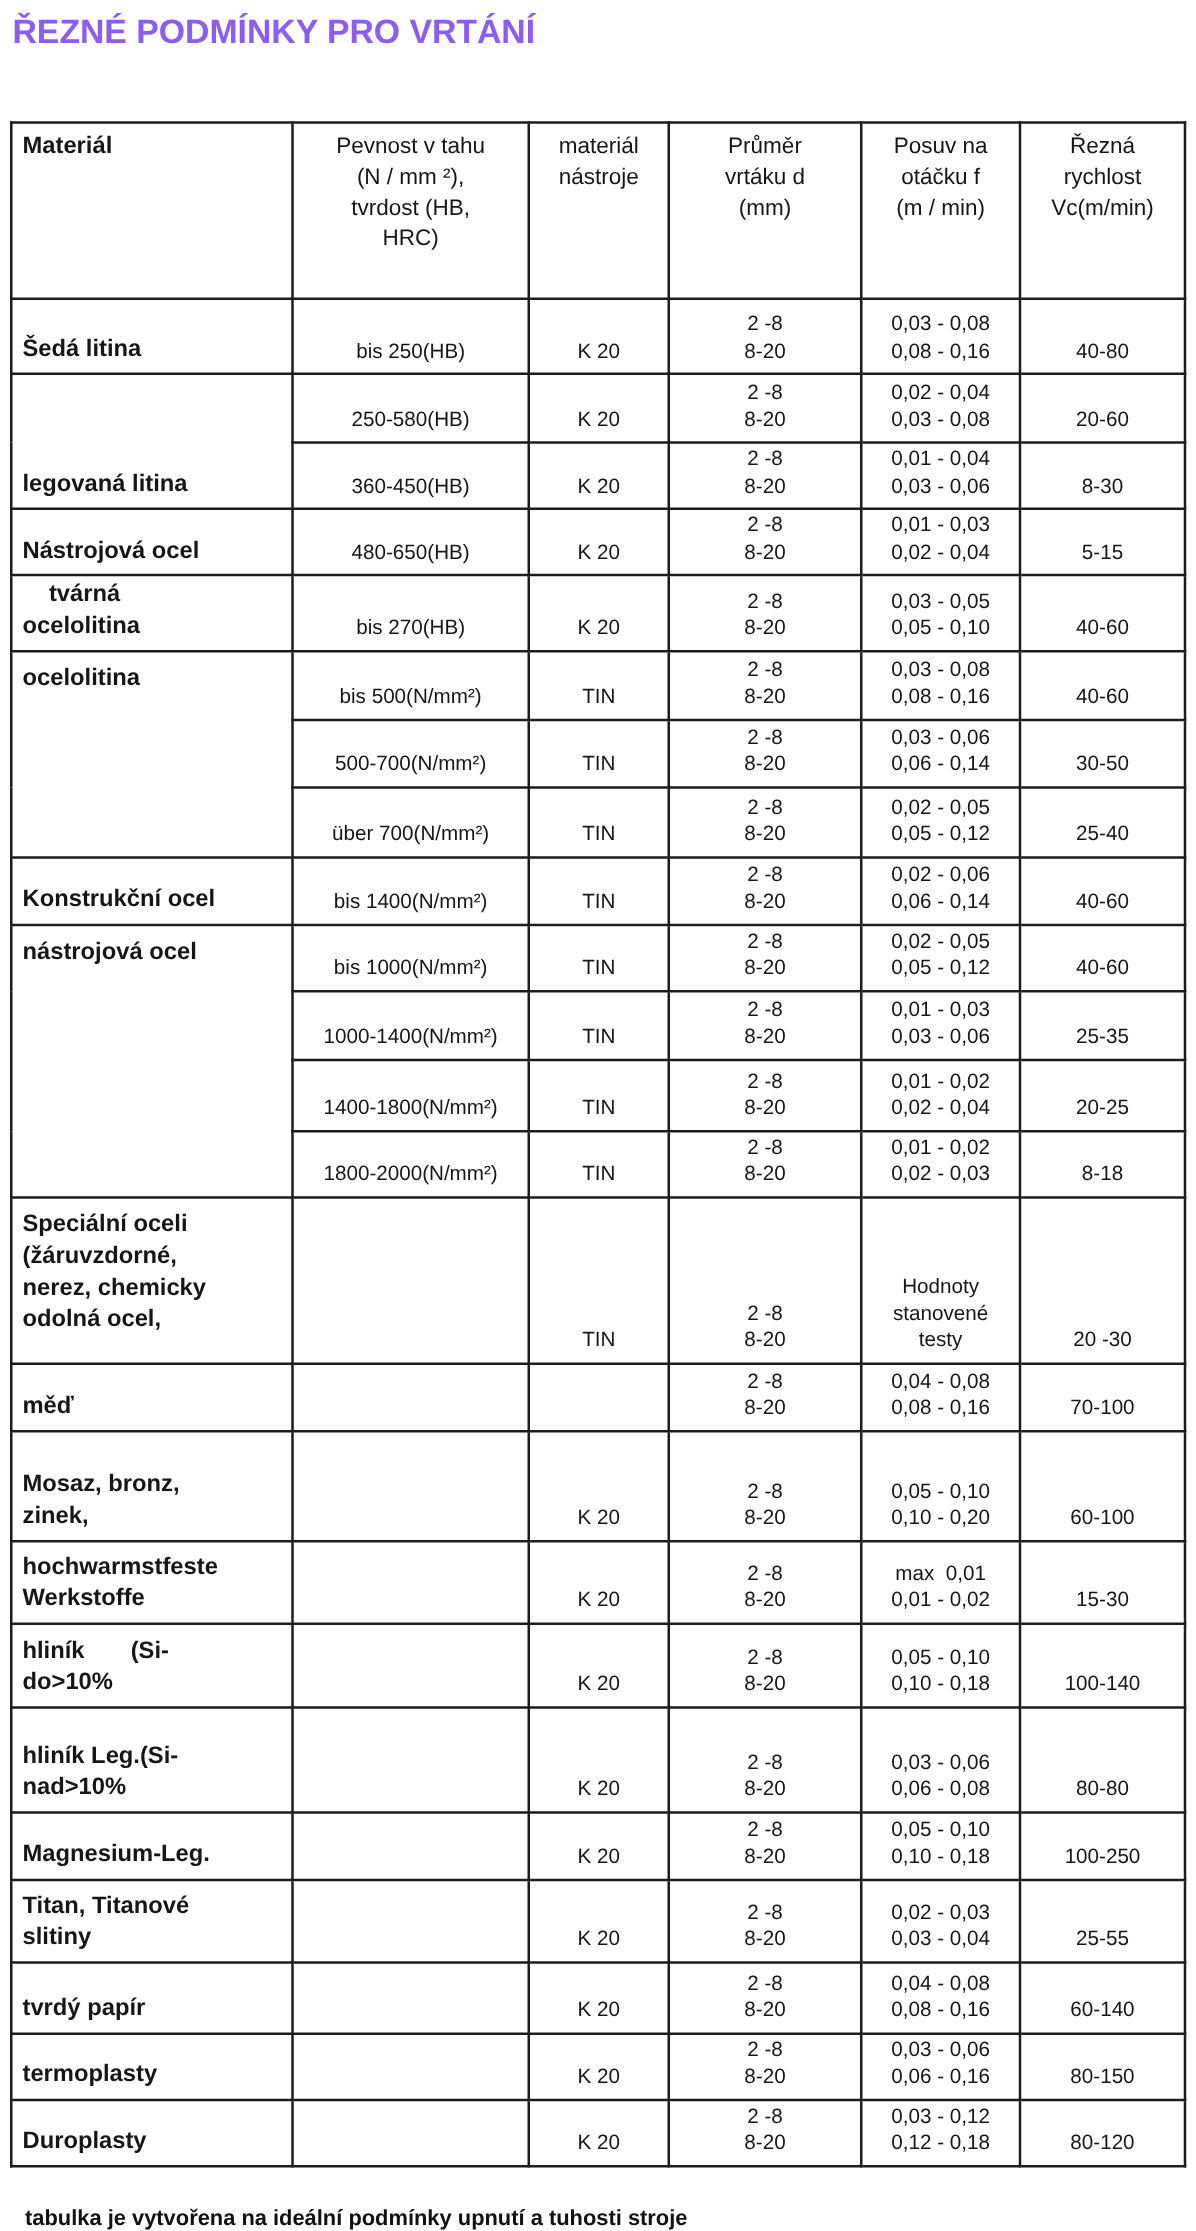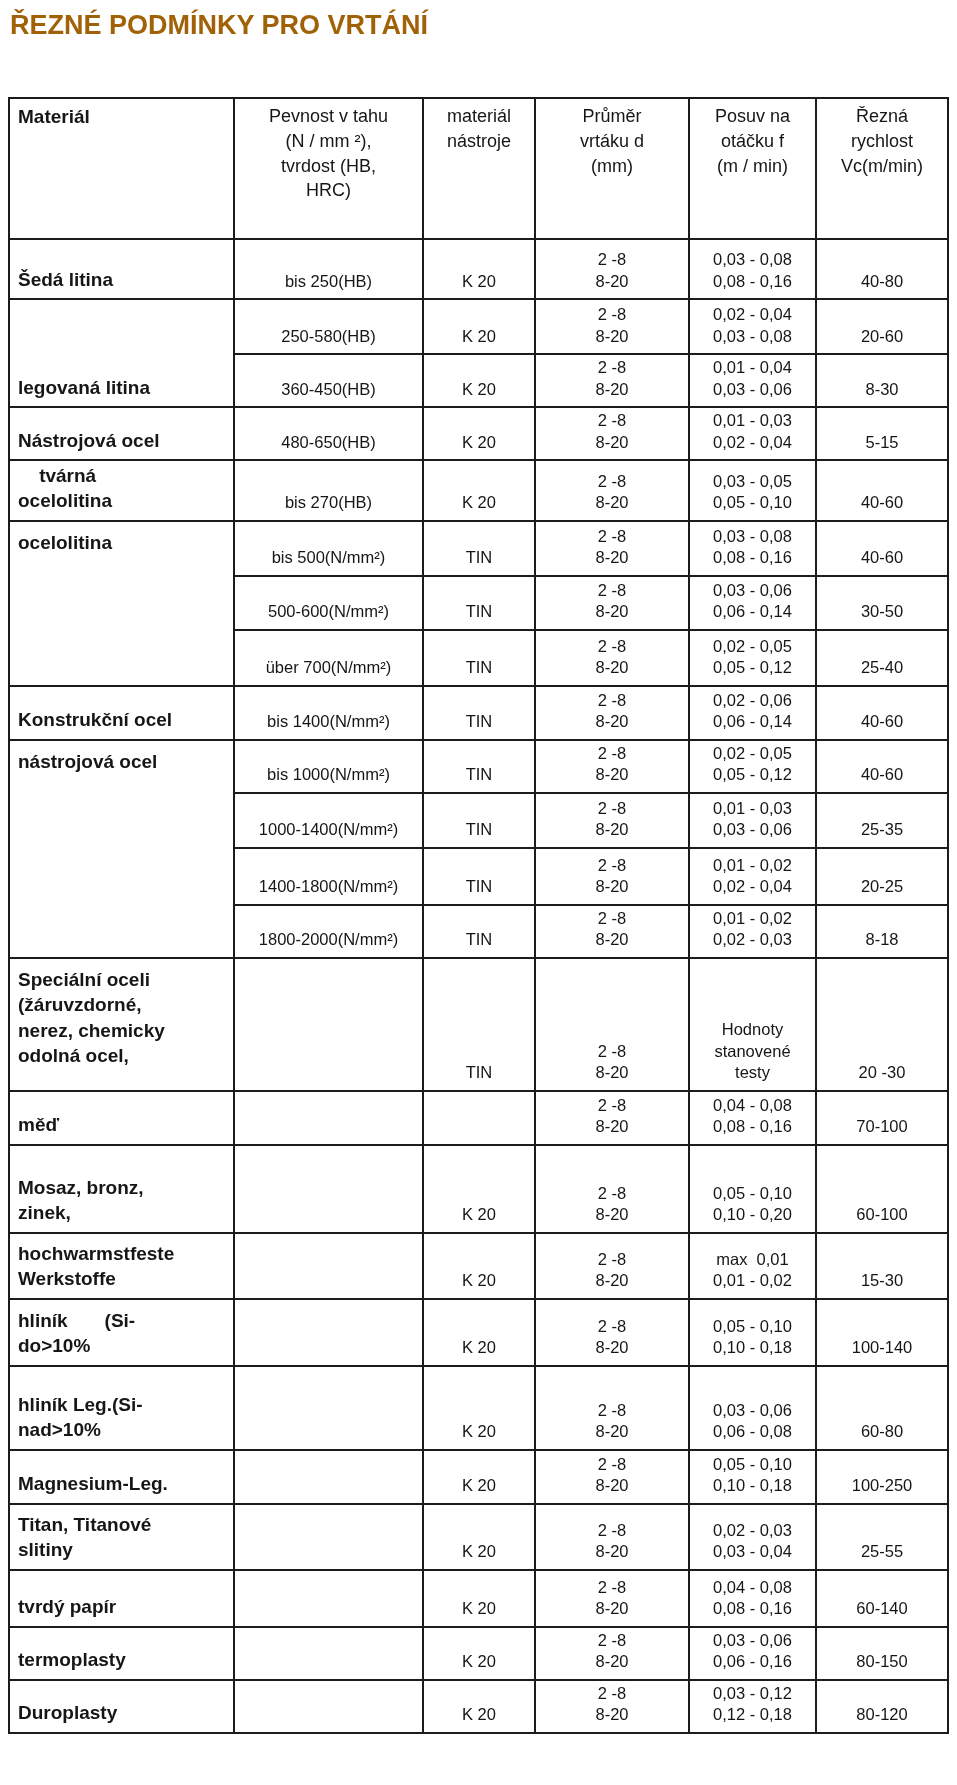--- a/index.html
+++ b/index.html
@@ -9,21 +9,21 @@
     color: #161616;
     font-family: "Liberation Sans", sans-serif;
     -webkit-font-smoothing: antialiased;
   }
   .page { padding: 8px 0 0 8px; }
   .doc-title {
     font-size: 27px;
     font-weight: bold;
     letter-spacing: 0px;
     margin: 2px 0 0 2px;
-    color: #a16207;
+    color: #8b5cf6;
   }
   table.cond {
     border-collapse: collapse;
     table-layout: fixed;
     margin-top: 56px;
     background: #fff;
   }
   table.cond th, table.cond td {
     border: 2px solid #1c1c1c;
     overflow: hidden;
@@ -162,21 +162,21 @@
       <td class="mat vtop" rowspan="3">ocelolitina</td>
       <td>bis 500(N/mm²)</td>
       <td>TIN</td>
       <td>2 -8
 8-20</td>
       <td>0,03 - 0,08
 0,08 - 0,16</td>
       <td>40-60</td>
     </tr>
     <tr style="height:54px">
-      <td>500-600(N/mm²)</td>
+      <td>500-700(N/mm²)</td>
       <td>TIN</td>
       <td>2 -8
 8-20</td>
       <td>0,03 - 0,06
 0,06 - 0,14</td>
       <td>30-50</td>
     </tr>
     <tr style="height:56px">
       <td>über 700(N/mm²)</td>
       <td>TIN</td>
@@ -300,21 +300,21 @@
 
     <tr style="height:84px">
       <td class="mat">hliník Leg.(Si-
 nad&gt;10%</td>
       <td></td>
       <td>K 20</td>
       <td>2 -8
 8-20</td>
       <td>0,03 - 0,06
 0,06 - 0,08</td>
-      <td>60-80</td>
+      <td>80-80</td>
     </tr>
 
     <tr style="height:54px">
       <td class="mat">Magnesium-Leg.</td>
       <td></td>
       <td>K 20</td>
       <td>2 -8
 8-20</td>
       <td>0,05 - 0,10
 0,10 - 0,18</td>
@@ -361,14 +361,15 @@
       <td>K 20</td>
       <td>2 -8
 8-20</td>
       <td>0,03 - 0,12
 0,12 - 0,18</td>
       <td>80-120</td>
     </tr>
   </tbody>
     </table>
 
+  <div class="footer-note">tabulka je vytvořena na ideální podmínky upnutí a tuhosti stroje</div>
 
 </div>
 
 </body></html>

